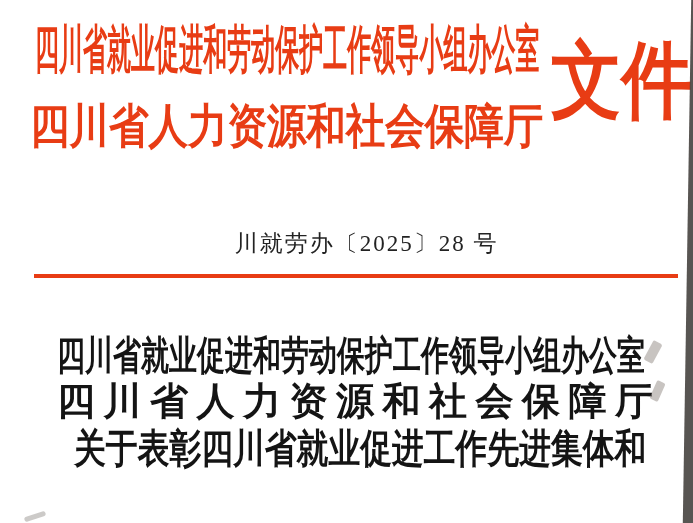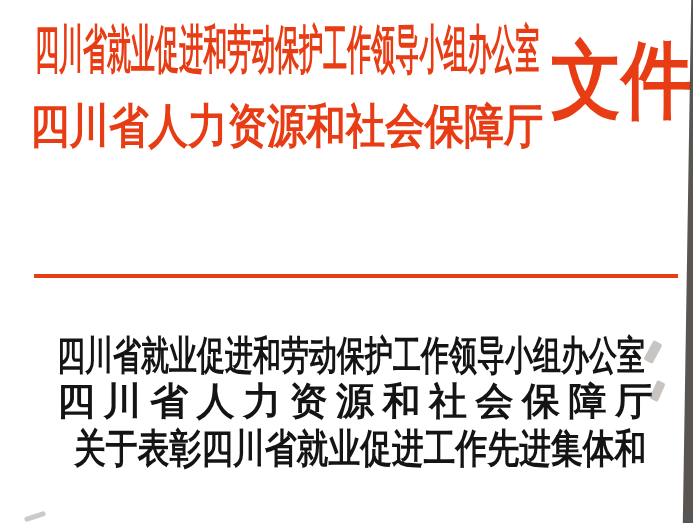--- a/index.html
+++ b/index.html
@@ -165,20 +165,21 @@
 <body>
 
 <div class="page">
 
   <div class="org-line1">四川省就业促进和劳动保护工作领导小组办公室</div>
 
   <div class="org-line2">四川省人力资源和社会保障厅</div>
 
   <div class="doc-type">文件</div>
 
+  <div class="doc-number">川就劳办〔2025〕28 号</div>
 
   <div class="red-rule"></div>
 
   <div class="title-line title-line1">四川省就业促进和劳动保护工作领导小组办公室</div>
 
   <div class="title-line title-line2">四川省人力资源和社会保障厅</div>
 
   <div class="title-line title-line3">关于表彰四川省就业促进工作先进集体和</div>
 
 

